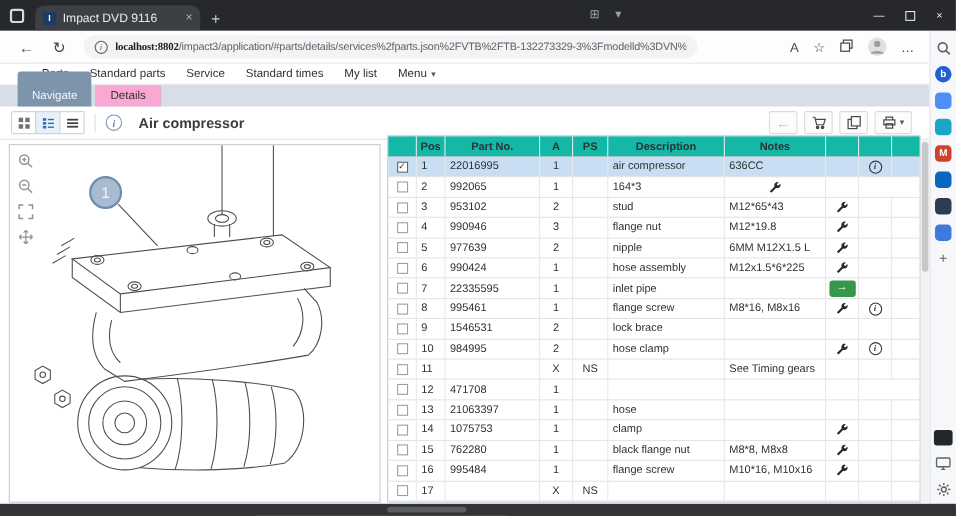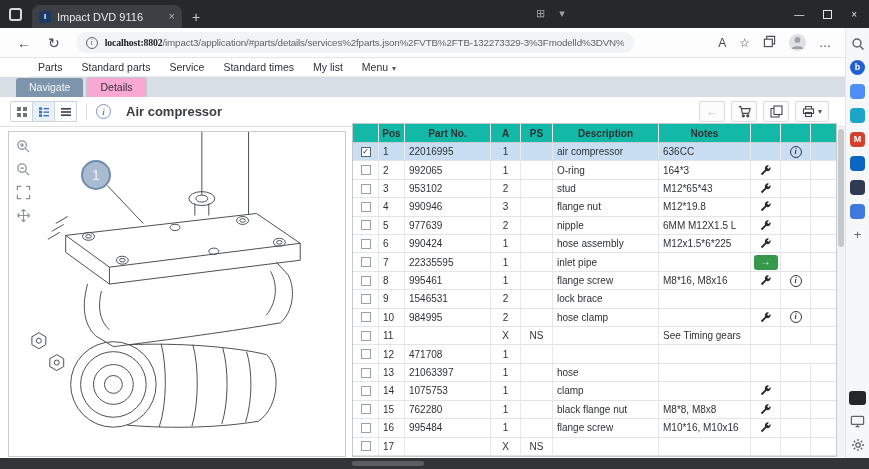--- a/index.html
+++ b/index.html
@@ -31,21 +31,21 @@
   .nav-sm { font-size:12px; line-height:1; }
   .avatar { width:17px; height:17px; border-radius:50%; background:#dfe1e5; display:flex; align-items:center; justify-content:center; }
 
   
   .appmenu { position:absolute; top:58px; left:0; width:845px; height:19px; background:#fff; border-bottom:1px solid #ececee; display:flex; align-items:center; gap:19px; padding-left:10px;margin-left:28px; }
   .menu-item { font-size:10.5px; color:#2e3134; white-space:nowrap; }
   .caret { font-size:8px; color:#55585c; margin-left:4px; }
 
   
   .subtabs { position:absolute; top:77px; left:0; width:845px; height:20px; background:#d8dee6; display:flex; align-items:flex-end; padding-left:16px; }
-  .navigate-tab { background:#7e94ab; color:#f3f6f9; font-size:10.5px; padding:3px 13px 4px; border-radius:3px 3px 0 0; }
+  .navigate-tab { background:#7e94ab; color:#f3f6f9; font-size:10.5px; padding:16px 13px 4px; border-radius:3px 3px 0 0; }
   .details-tab { background:#f9a8d4; color:#333; font-size:10.5px; padding:3px 13px 4px; border:1px solid #c3c8ce; border-bottom:none; border-radius:3px 3px 0 0; margin-left:3px; }
 
   
   .apptoolbar { position:absolute; top:97px; left:0; width:845px; height:30px; background:#fff; border-bottom:1px solid #e0e2e5; display:flex; align-items:center; }
   .view-btn { width:23px; height:21px; border:1px solid #cfd3d7; background:#fff; display:flex; align-items:center; justify-content:center; margin-left:-1px; }
   .view-btn:first-child { margin-left:10px; border-radius:2px 0 0 2px; }
   .view-btn.active { background:#e8f0fa; }
   .tool-divider { width:1px; height:16px; background:#dcdee1; margin:0 9px; }
   .info-btn { width:15px; height:15px; border:1.5px solid #7d97b5; border-radius:50%; color:#5f7fa5; font-size:9px; font-style:italic; font-family:"Liberation Serif",serif; font-weight:bold; display:flex; align-items:center; justify-content:center; }
   .page-title { margin-left:15px; font-size:13px; font-weight:bold; color:#3a3d40; }
@@ -311,21 +311,20 @@
           <div class="c "></div>
         </div>
         <div class="trow grid-cols">
           <div class="c cen">
             <span class="cb"></span>
           </div>
           <div class="c ">2</div>
           <div class="c ">992065</div>
           <div class="c cen">1</div>
           <div class="c cen"></div>
-          <div class="c ">O-ring</div>
           <div class="c ">164*3</div>
           <div class="c cen">
             <span class="wrench">
               <svg width="11" height="11" viewBox="0 0 12 12">
                 <path fill="#26292c" d="M11.3 2.2 9.2 4.3 7.7 2.8 9.8.7A3.2 3.2 0 0 0 5.6 4.9L.9 9.6l1.5 1.5L7.1 6.4a3.2 3.2 0 0 0 4.2-4.2z"></path>
               </svg>
             </span>
           </div>
           <div class="c cen"></div>
           <div class="c "></div>

